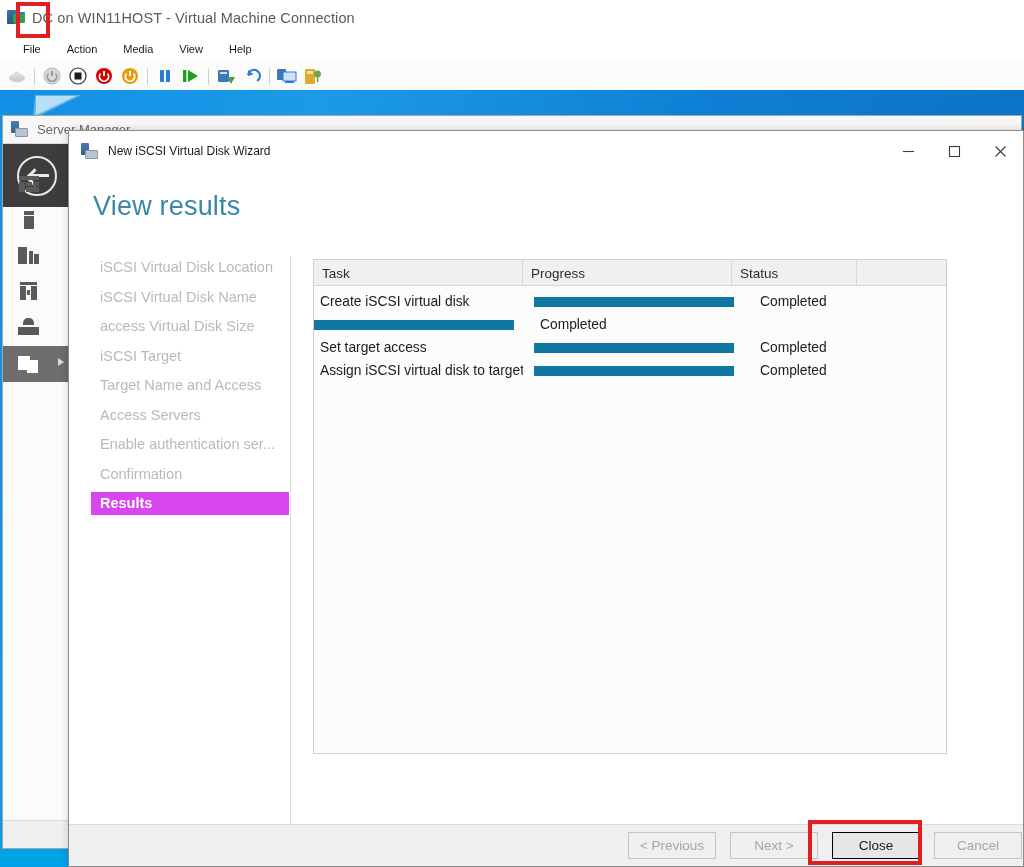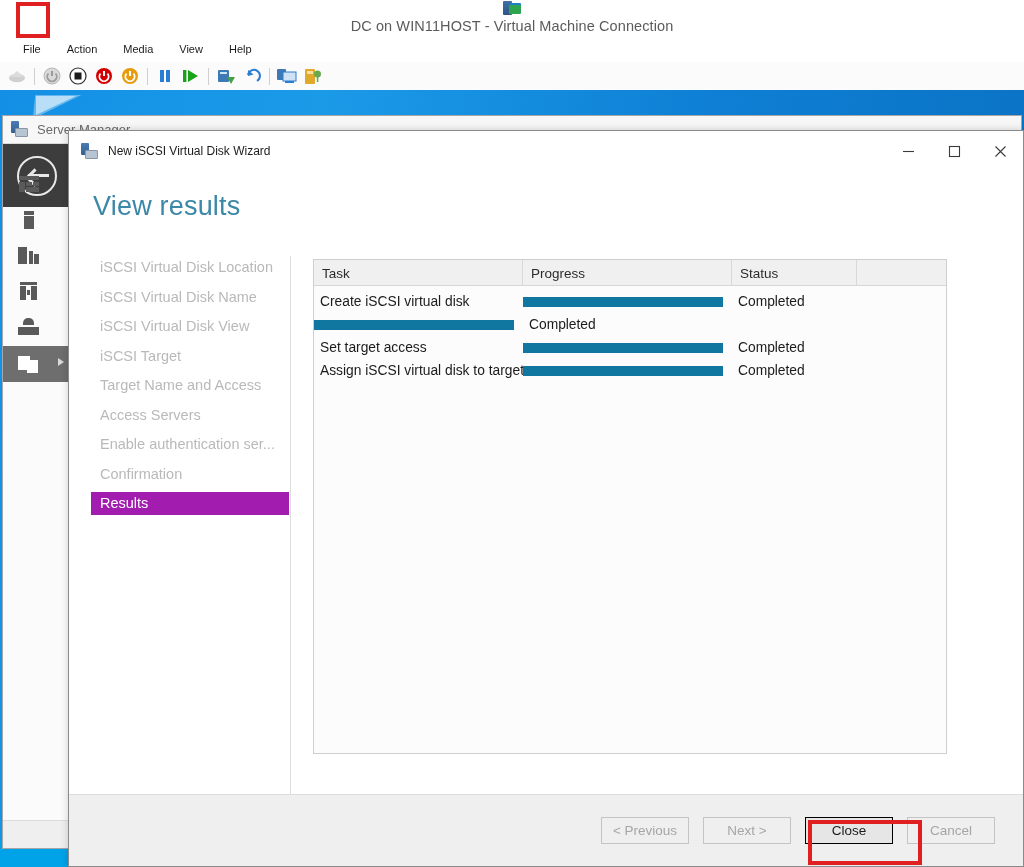--- a/index.html
+++ b/index.html
@@ -16,21 +16,21 @@
   #vmconnect {
     position: absolute; left: 0; top: 0;
     width: 1024px; height: 867px;
     background: #ffffff;
   }
 
   .vm-titlebar {
     position: absolute; left: 0; top: 0;
     width: 1024px; height: 36px;
     background: #ffffff;
-    display: flex; align-items: center; flex-direction: column;
+    display: flex; align-items: center;
   }
   .vm-title-icon {
     margin-left: 6px; margin-right: 6px;
     width: 20px; height: 18px;
     position: relative; flex: 0 0 auto;
   }
   .vm-title-icon .srv {
     position: absolute; left: 1px; top: 1px;
     width: 9px; height: 14px;
     background: linear-gradient(#3f6fa8, #2e5584);
@@ -255,22 +255,23 @@
   .step {
     height: 23px; line-height: 23px;
     padding-left: 9px;
     font-size: 14.5px;
     color: #b9b9b9;
     white-space: nowrap; overflow: hidden; text-overflow: ellipsis;
     width: 198px;
     margin-bottom: 6.5px;
   }
   .step.active {
-    background: #a21caf;
+    background: #d946ef;
     color: #ffffff;
+    font-weight: bold;
   }
 
   .wz-main {
     position: absolute; left: 244px; top: 18px; right: 12px;
   }
   .wz-result-text {
     font-size: 15.5px; color: #2b2b2b;
     margin-bottom: 15px;
   }
   .wz-table {
@@ -292,40 +293,40 @@
     padding-left: 8px;
     border-right: 1px solid #d9d9d9;
     height: 26px;
   }
   .col-task { width: 209px; }
   .col-prog { width: 209px; }
   .col-stat { width: 125px; }
   .col-pad  { width: 89px; border-right: none; }
 
   .wz-trow {
-    display: flex; height: 23px; align-items: center;
+    display: flex; height: 23px; align-items: center; gap: 11px;
   }
   .cell {
     font-size: 13.8px; color: #1b1b1b;
     display: flex; align-items: center;
     height: 23px;
     white-space: nowrap; overflow: hidden;
   }
   .cell.task { width: 209px; padding-left: 6px; }
   .cell.prog { width: 209px; }
   .cell.stat { width: 125px; padding-left: 6px; }
   .bar-track { width: 200px; height: 10px; background: transparent; }
   .bar-fill  { height: 10px; background: #1077a0; }
 
   .wz-footer {
-    position: absolute; left: 0; right: 0; bottom: 0; height: 72px;
+    position: absolute; left: 0; right: 0; bottom: 0; height: 42px;
     background: #efefef;
     border-top: 1px solid #dcdcdc;
     display: flex; align-items: center; justify-content: flex-end;
-    padding-right: 28px;
+    padding-right: 1px;
   }
   .wz-btn {
     min-width: 88px; height: 27px;
     margin-left: 14px;
     font-size: 13.5px;
     background: #efefef;
     border: 1px solid #c4c4c4;
     color: #a6a6a6;
     display: flex; align-items: center; justify-content: center;
   }
@@ -546,21 +547,21 @@
       </div>
     </div>
 
     <div class="wz-heading">View results</div>
 
     <div class="wz-body">
 
       <div class="wz-steps">
         <div class="step">iSCSI Virtual Disk Location</div>
         <div class="step">iSCSI Virtual Disk Name</div>
-        <div class="step">iSCSI Virtual Disk View</div>
+        <div class="step">access Virtual Disk Size</div>
         <div class="step">iSCSI Target</div>
         <div class="step">Target Name and Access</div>
         <div class="step">Access Servers</div>
         <div class="step">Enable authentication ser...</div>
         <div class="step">Confirmation</div>
         <div class="step active">Results</div>
       </div>
 
       <div class="wz-main">
 

